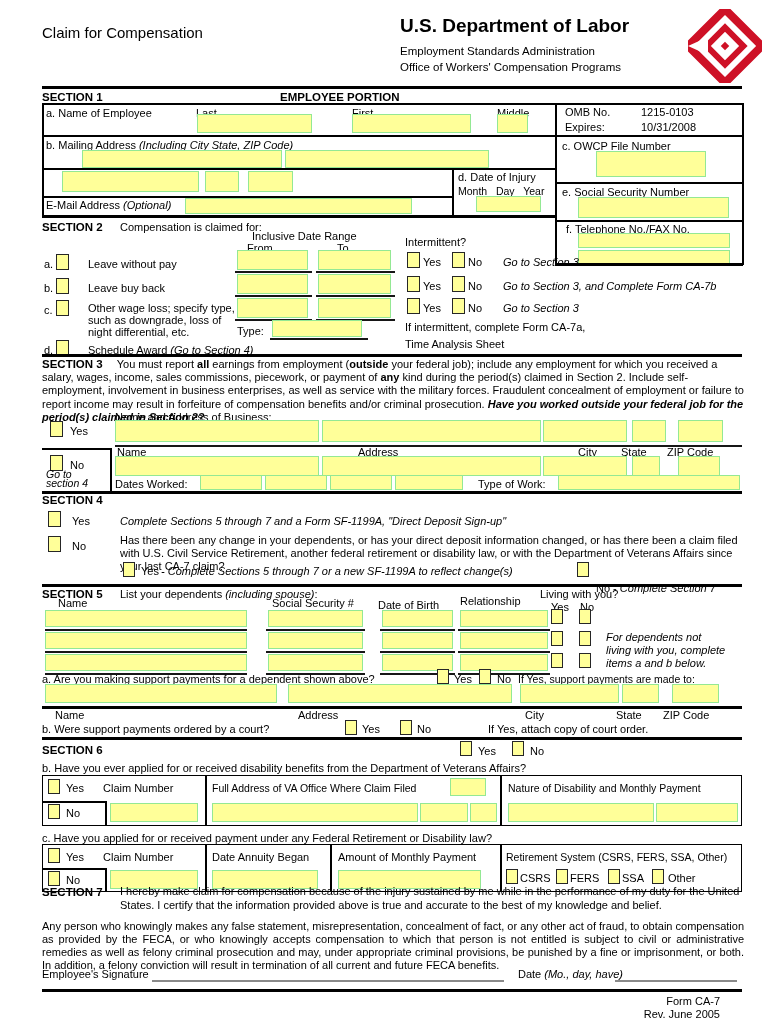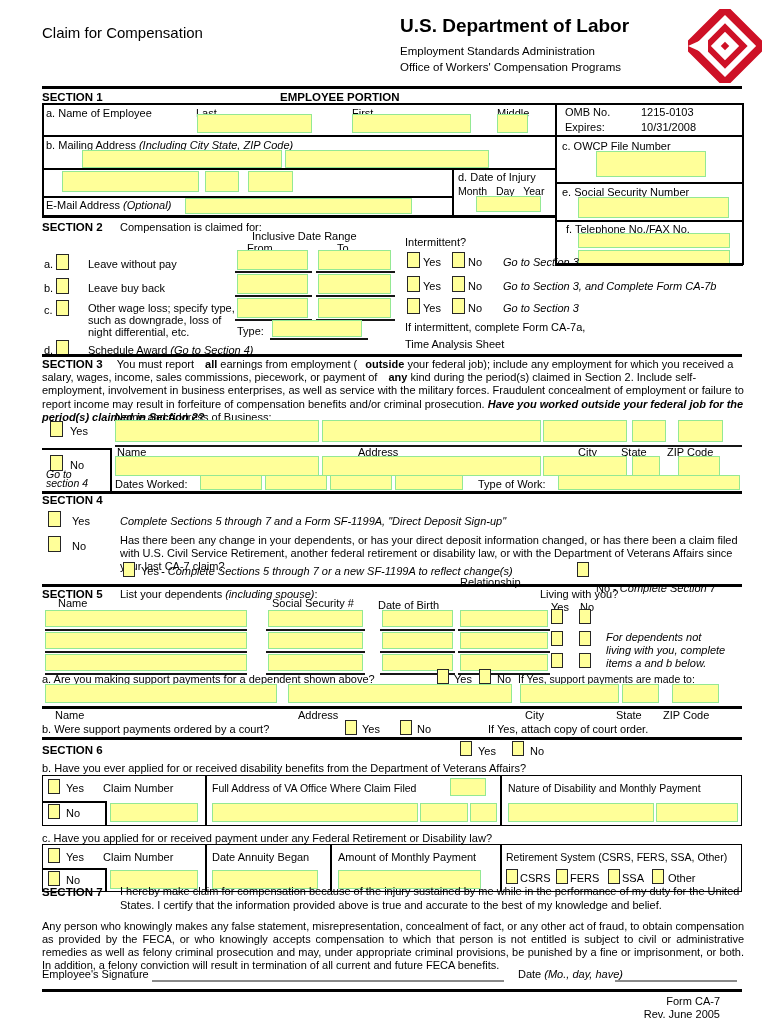--- a/index.html
+++ b/index.html
@@ -1,20 +1,20 @@
 <!DOCTYPE html>
 <html><head>
 <meta charset="utf-8">
 <style>
   html,body{margin:0;padding:0;background:#fff;}
   .page{position:relative;width:770px;height:1024px;background:#fff;overflow:hidden;
         font-family:"Liberation Sans",sans-serif;color:#000;}
   .lbl{position:absolute;font-size:11px;line-height:12px;white-space:nowrap;}
   .pre{white-space:pre;}
-  .b{font-weight:bold;margin-left:8px;}
+  .b{font-weight:bold;}
   .i{font-style:italic;}
   .bi{font-weight:bold;font-style:italic;}
   .sec{font-weight:bold;font-size:11.5px;}
   .fs10{font-size:10.5px;}
   .title{font-size:15px;}
   .agency{font-size:19px;font-weight:bold;}
   .sub{font-size:11.5px;}
   .par{position:absolute;font-size:11px;line-height:13.2px;}
   .fld{position:absolute;background:#FFFF99;border:1px solid #94E894;box-sizing:border-box;}
   .cb{position:absolute;width:13px;height:16px;background:#FFFF99;border:1.6px solid #262626;box-sizing:border-box;}
@@ -201,21 +201,21 @@
   <div class="lbl i" style="left:161px;top:565px">- Complete Sections 5 through 7 or a new SF-1199A to reflect change(s)</div>
   <div class="cb cbs" style="left:577px;top:562px"></div>
   <div class="lbl" style="left:596px;top:582px"><span>No - </span><span class="i">Complete Section 7</span></div>
   <div class="hl2" style="left:42px;top:584px;width:700px"></div>
 
   <div class="lbl sec" style="left:42px;top:588px">SECTION 5</div>
   <div class="lbl" style="left:120px;top:588px"><span>List your dependents </span><span class="i">(including spouse)</span><span>:</span></div>
   <div class="lbl" style="left:58px;top:597px">Name</div>
   <div class="lbl" style="left:272px;top:597px">Social Security #</div>
   <div class="lbl" style="left:378px;top:599px">Date of Birth</div>
-  <div class="lbl" style="left:460px;top:576px">Relationship</div>
+  <div class="lbl" style="left:460px;top:595px">Relationship</div>
   <div class="lbl" style="left:540px;top:588px">Living with you?</div>
   <div class="lbl" style="left:551px;top:601px">Yes</div>
   <div class="lbl" style="left:580px;top:601px">No</div>
 
   <div class="fld" style="left:45px;top:610px;width:202px;height:17px"></div>
   <div class="fld" style="left:268px;top:610px;width:95px;height:17px"></div>
   <div class="fld" style="left:382px;top:610px;width:71px;height:17px"></div>
   <div class="fld" style="left:460px;top:610px;width:88px;height:17px"></div>
   <div class="cb cbs" style="left:551px;top:609px"></div>
   <div class="cb cbs" style="left:579px;top:609px"></div>

